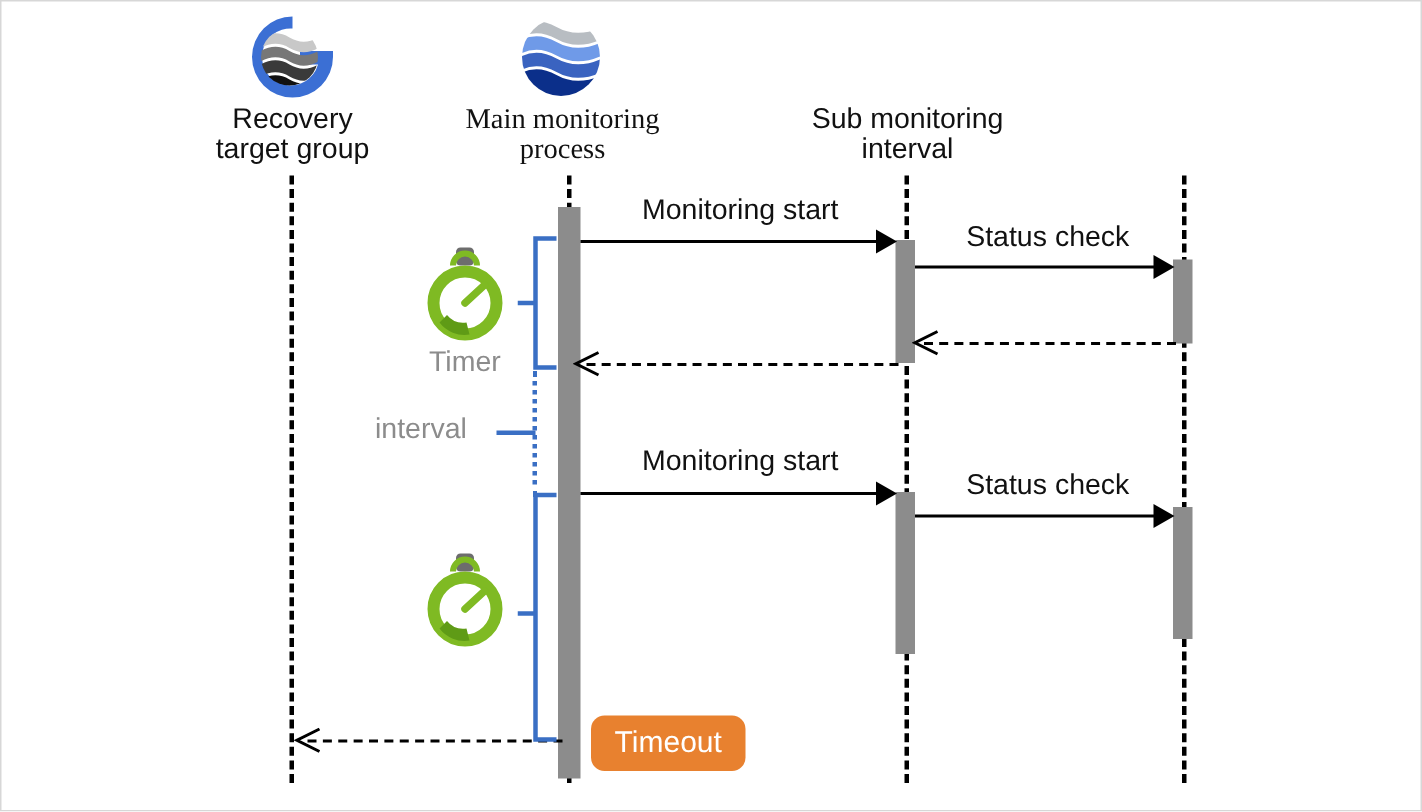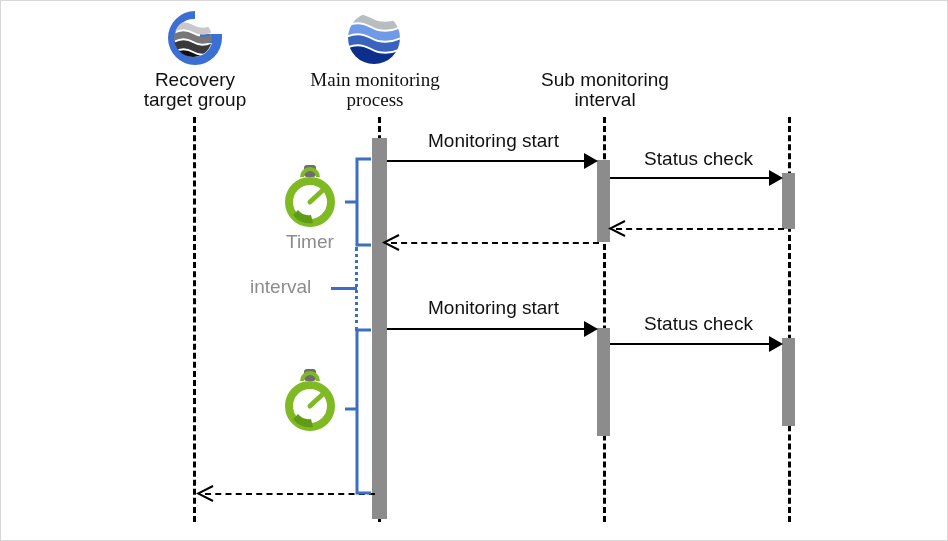--- a/index.html
+++ b/index.html
@@ -240,14 +240,15 @@
   <span class="stopwatch" style="left:280px; top:366px;">
     <svg width="58" height="66" viewBox="0 0 58 66">
       <rect x="23" y="2" width="12" height="12" rx="3" fill="#6d6d6d"></rect>
       <path d="M21 14 a8 8 0 0 1 16 0" fill="none" stroke="#7fba23" stroke-width="4"></path>
       <circle cx="29" cy="39" r="21" fill="none" stroke="#7fba23" stroke-width="8"></circle>
       <line x1="29" y1="39" x2="42" y2="27" stroke="#7fba23" stroke-width="5" stroke-linecap="round"></line>
       <path d="M12 52 a21 21 0 0 0 20 8 l-2 -8 a14 14 0 0 1 -13 -5 Z" fill="#5f9b16"></path>
     </svg>
   </span>
 
+  <div class="timeout-pill" style="left:393px; top:476px; width:103px; height:37px;">Timeout</div>
 
 </div>
 
 </body></html>

